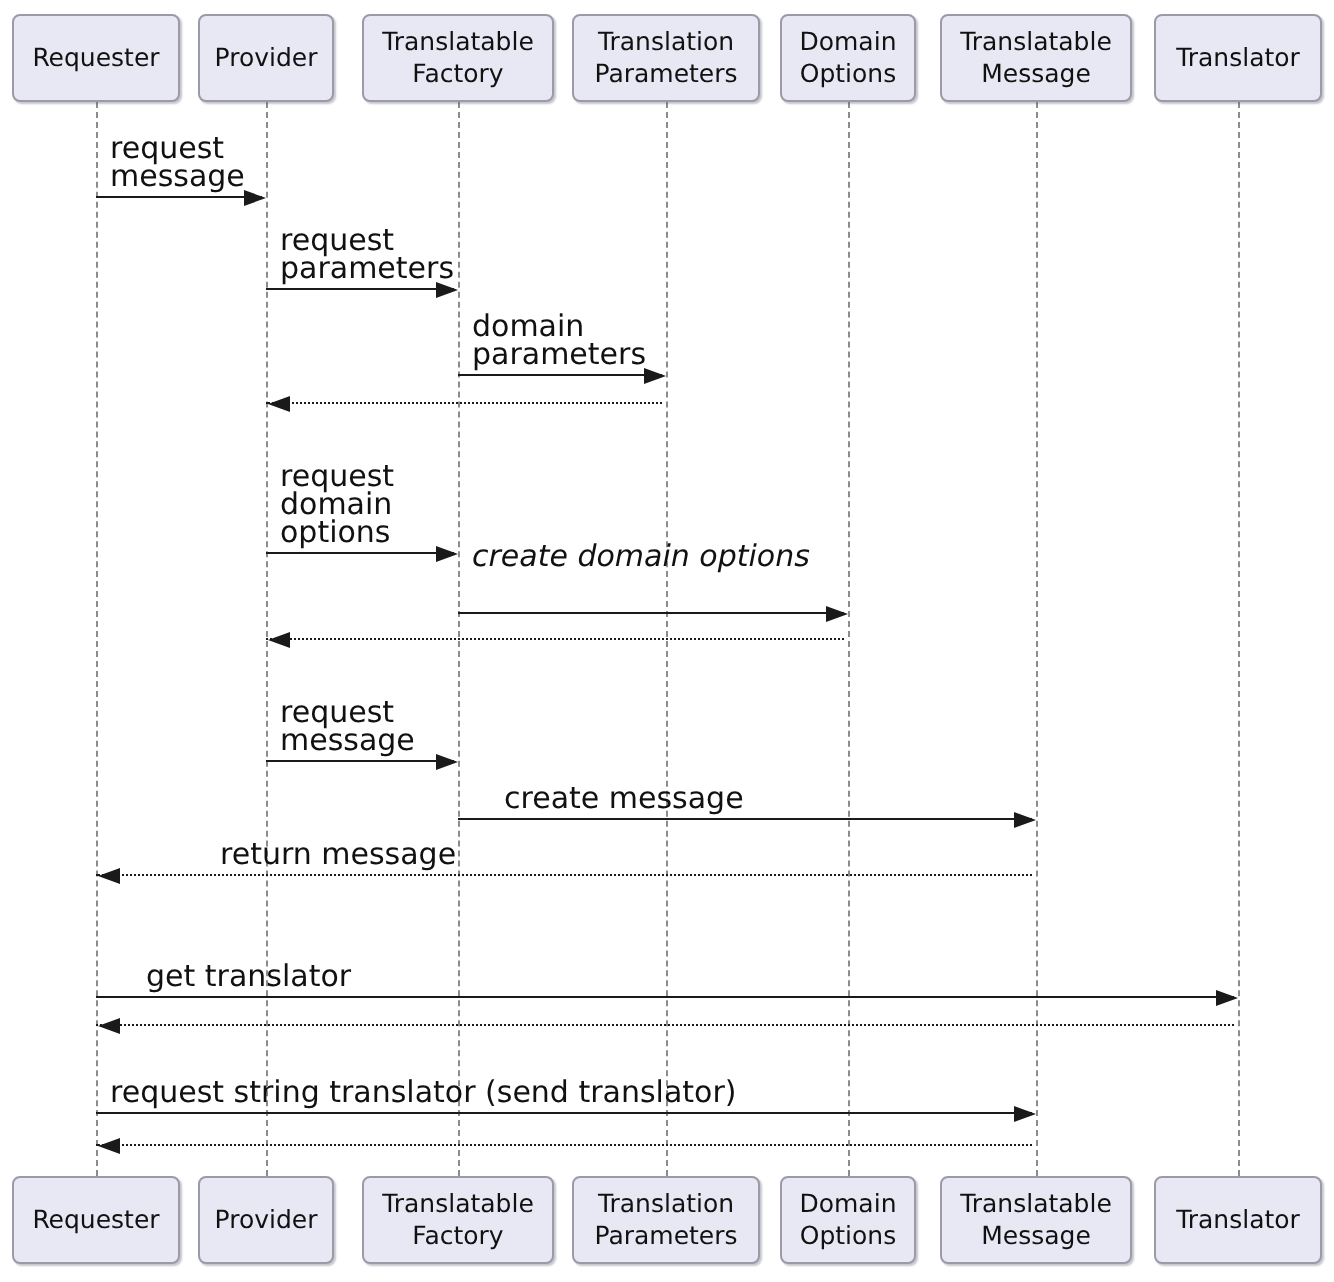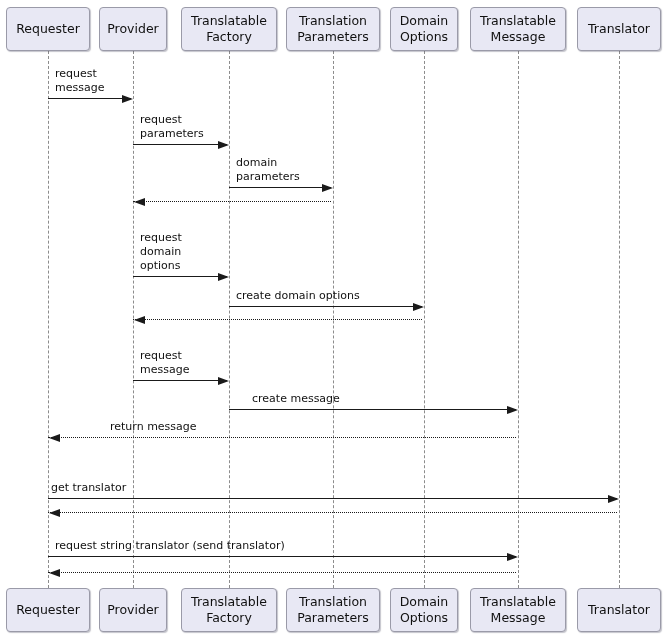--- a/index.html
+++ b/index.html
@@ -53,21 +53,21 @@
     border-bottom: 4px solid transparent;
     border-left: 11px solid #1a1a1a;
   }
   .arrowhead.left {
     border-top: 4px solid transparent;
     border-bottom: 4px solid transparent;
     border-right: 11px solid #1a1a1a;
   }
   .msg-label {
     position: absolute;
-    font-size: 11px;
+    font-size: 15px;
     line-height: 14px;
     color: #111111;
     white-space: nowrap;
   }
   .msg-label div { white-space: nowrap; }
 </style>
 </head>
 <body>
 
 <div id="stage">
@@ -122,21 +122,21 @@
     <div class="arrowhead left" style="left: 134px; top: 197.5px;"></div>
     <div class="msg-line-solid" style="left: 133px; top: 276px; width: 94px;"></div>
     <div class="arrowhead right" style="left: 218px; top: 272.5px;"></div>
     <div class="msg-label" style="left: 140px; top: 231px;">
       <div>request</div>
       <div>domain</div>
       <div>options</div>
     </div>
     <div class="msg-line-solid" style="left: 229px; top: 306px; width: 193px;"></div>
     <div class="arrowhead right" style="left: 413px; top: 302.5px;"></div>
-    <div class="msg-label" style="left: 236px; top: 289px;">
+    <div class="msg-label" style="left: 236px; top: 271px; font-style: italic;">
       <div>create domain options</div>
     </div>
     <div class="msg-line-dotted" style="left: 133px; top: 319px; width: 289px;"></div>
     <div class="arrowhead left" style="left: 134px; top: 315.5px;"></div>
     <div class="msg-line-solid" style="left: 133px; top: 380px; width: 94px;"></div>
     <div class="arrowhead right" style="left: 218px; top: 376.5px;"></div>
     <div class="msg-label" style="left: 140px; top: 349px;">
       <div>request</div>
       <div>message</div>
     </div>
@@ -145,21 +145,21 @@
     <div class="msg-label" style="left: 252px; top: 392px;">
       <div>create message</div>
     </div>
     <div class="msg-line-dotted" style="left: 48px; top: 437px; width: 468px;"></div>
     <div class="arrowhead left" style="left: 49px; top: 433.5px;"></div>
     <div class="msg-label" style="left: 62px; top: 420px; margin-left: 48px;">
       <div>return message</div>
     </div>
     <div class="msg-line-solid" style="left: 48px; top: 498px; width: 569px;"></div>
     <div class="arrowhead right" style="left: 608px; top: 494.5px;"></div>
-    <div class="msg-label" style="left: 51px; top: 481px;">
+    <div class="msg-label" style="left: 73px; top: 481px;">
       <div>get translator</div>
     </div>
     <div class="msg-line-dotted" style="left: 48px; top: 512px; width: 569px;"></div>
     <div class="arrowhead left" style="left: 49px; top: 508.5px;"></div>
     <div class="msg-line-solid" style="left: 48px; top: 556px; width: 468px;"></div>
     <div class="arrowhead right" style="left: 507px; top: 552.5px;"></div>
     <div class="msg-label" style="left: 55px; top: 539px;">
       <div>request string translator (send translator)</div>
     </div>
     <div class="msg-line-dotted" style="left: 48px; top: 572px; width: 468px;"></div>

